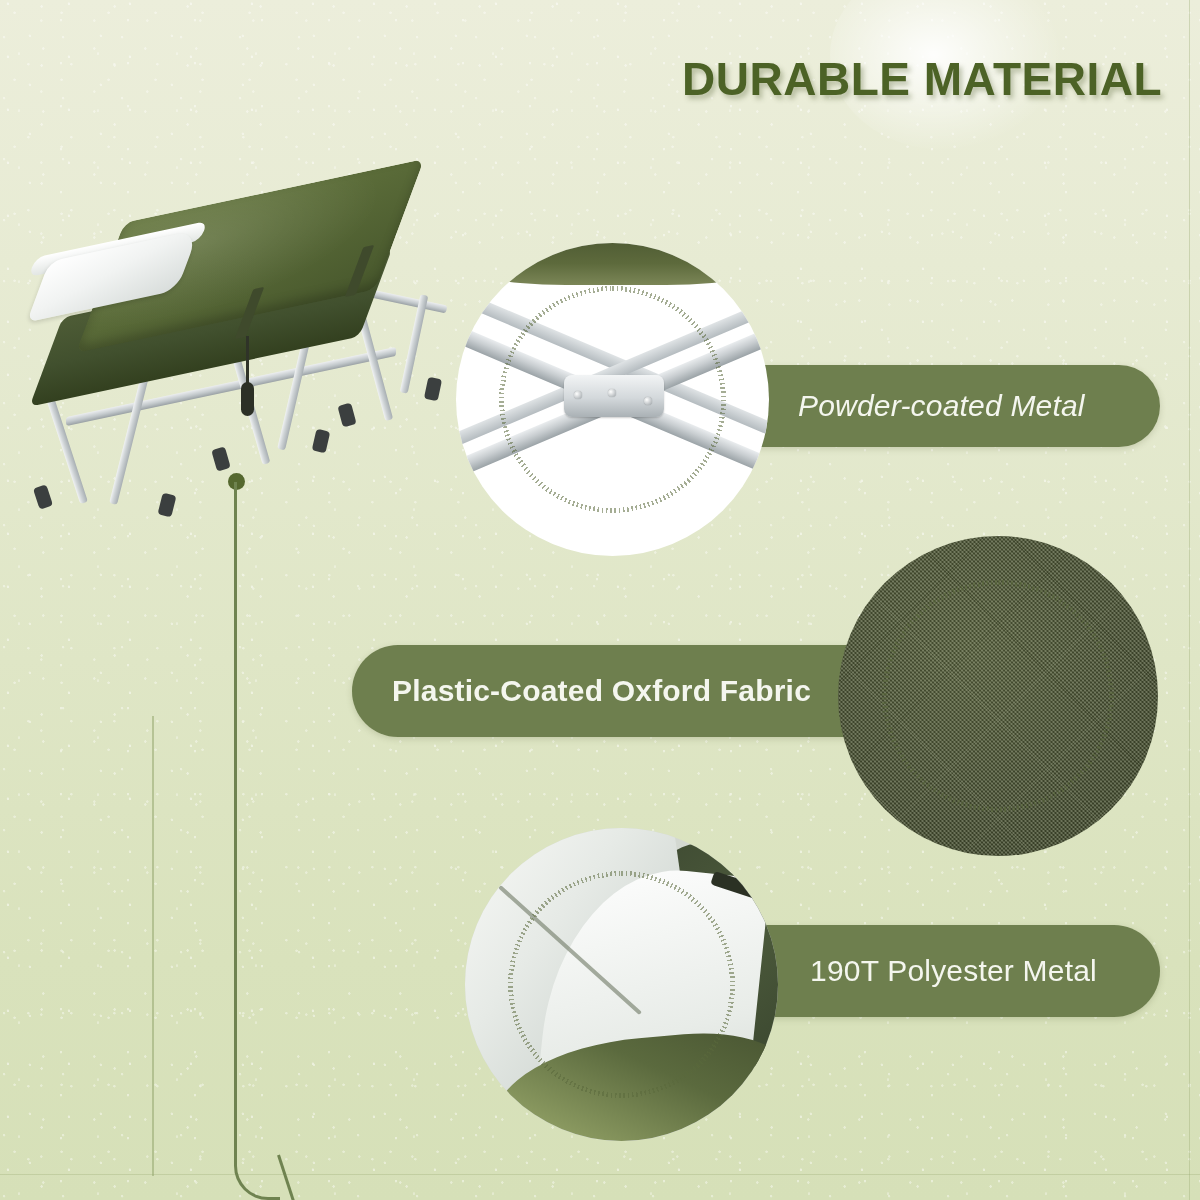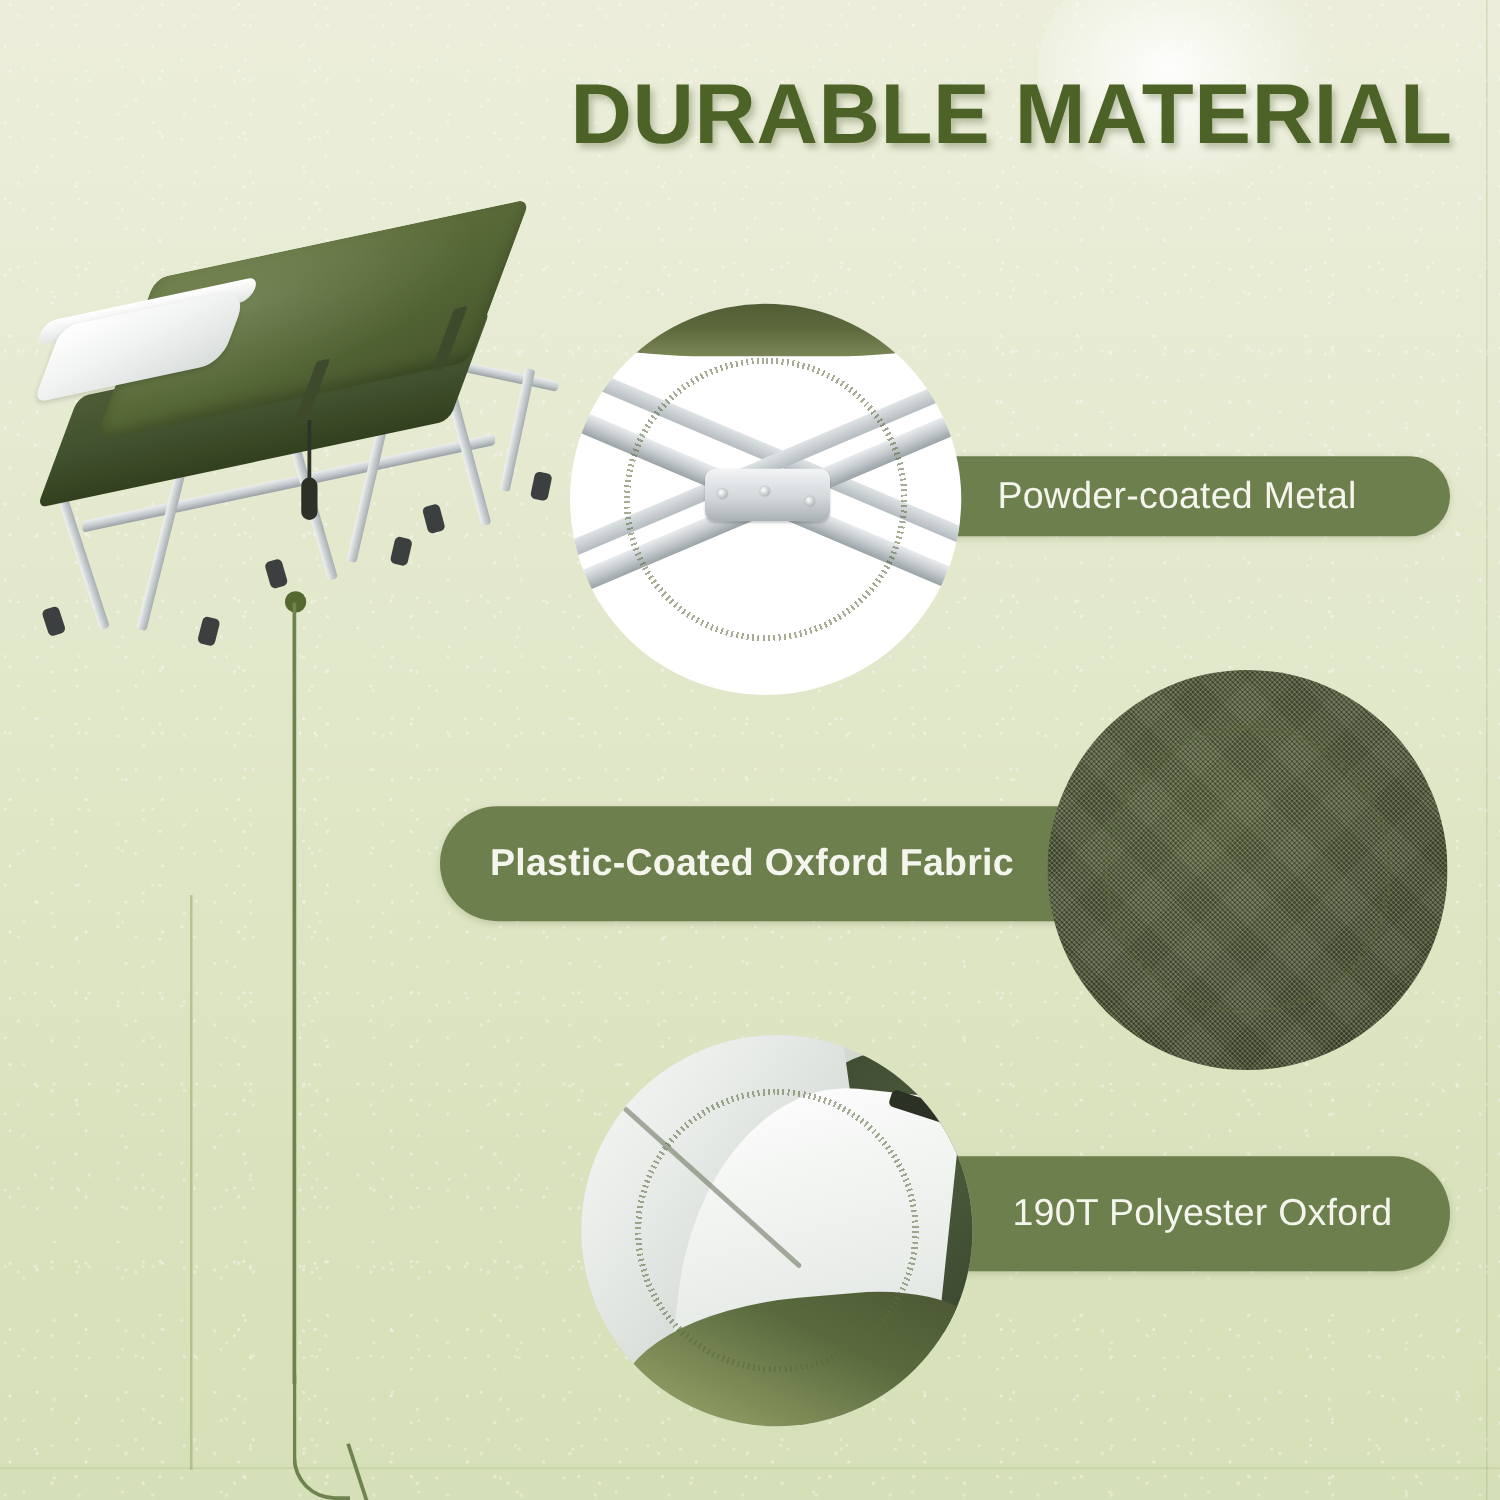--- a/index.html
+++ b/index.html
@@ -53,21 +53,21 @@
     left: 0; top: 1174px; width: 1200px; height: 1px;
     background: rgba(150,165,110,.3);
   }
 
   
   #title {
     position: absolute;
     left: 0; top: 52px;
     width: 1162px;
     text-align: right;
-    font-size: 68px;
+    font-size: 46px;
     font-weight: bold;
     letter-spacing: 0.5px;
     color: #4c6226;
     text-shadow: 3px 4px 5px rgba(120,130,90,.45);
     white-space: nowrap;
   }
 
   
   .conn-line {
     position: absolute;
@@ -113,21 +113,21 @@
     background: #6e7f4e;
     border-radius: 46px;
     display: flex;
     align-items: center;
     color: #f4f6ee;
     font-size: 30px;
     letter-spacing: .2px;
     box-shadow: 0 2px 6px rgba(90,100,60,.22);
   }
   .pill span { display: block; }
-  #pill-metal     { left: 560px; top: 365px;  width: 600px; height: 64px; padding-left: 238px; box-sizing: border-box; }
+  #pill-metal     { left: 560px; top: 365px;  width: 600px; height: 82px; padding-left: 238px; box-sizing: border-box; font-style: italic; }
   #pill-oxford    { left: 352px; top: 645px;  width: 620px; height: 92px; padding-left: 40px;  box-sizing: border-box; font-weight: bold; }
   #pill-polyester { left: 560px; top: 925px;  width: 600px; height: 92px; padding-left: 250px; box-sizing: border-box; }
 
   
   .circle {
     position: absolute;
     border-radius: 50%;
     overflow: hidden;
   }
   .circle-edge {
@@ -345,21 +345,21 @@
   </div>
 
   <div id="pill-oxford" class="pill">
     <span>Plastic-Coated Oxford Fabric</span>
   </div>
   <div id="circle-oxford" class="circle">
     <div class="circle-edge"></div>
   </div>
 
   <div id="pill-polyester" class="pill">
-    <span>190T Polyester Oxford</span>
+    <span>190T Polyester Metal</span>
   </div>
   <div id="circle-bag" class="circle">
     <div id="bag-green-r"></div>
     <div id="bag-w1" class="bag-white"></div>
     <div id="bag-w2" class="bag-white"></div>
     <div id="bag-green-b"></div>
     <div id="bag-zip"></div>
     <div id="bag-strap"></div>
     <div class="circle-edge"></div>
   </div>

